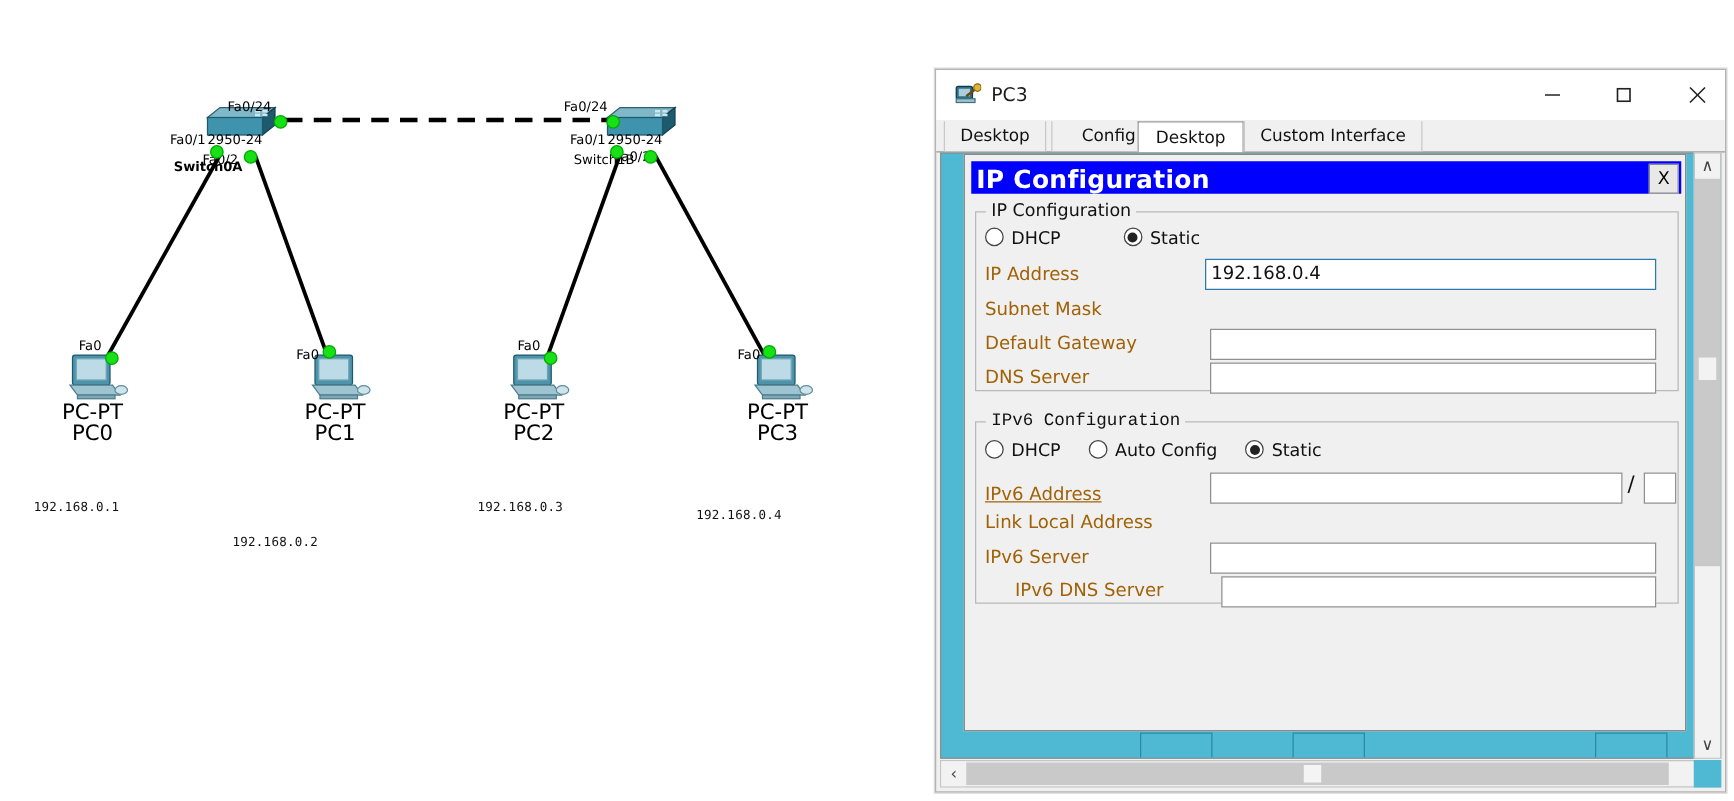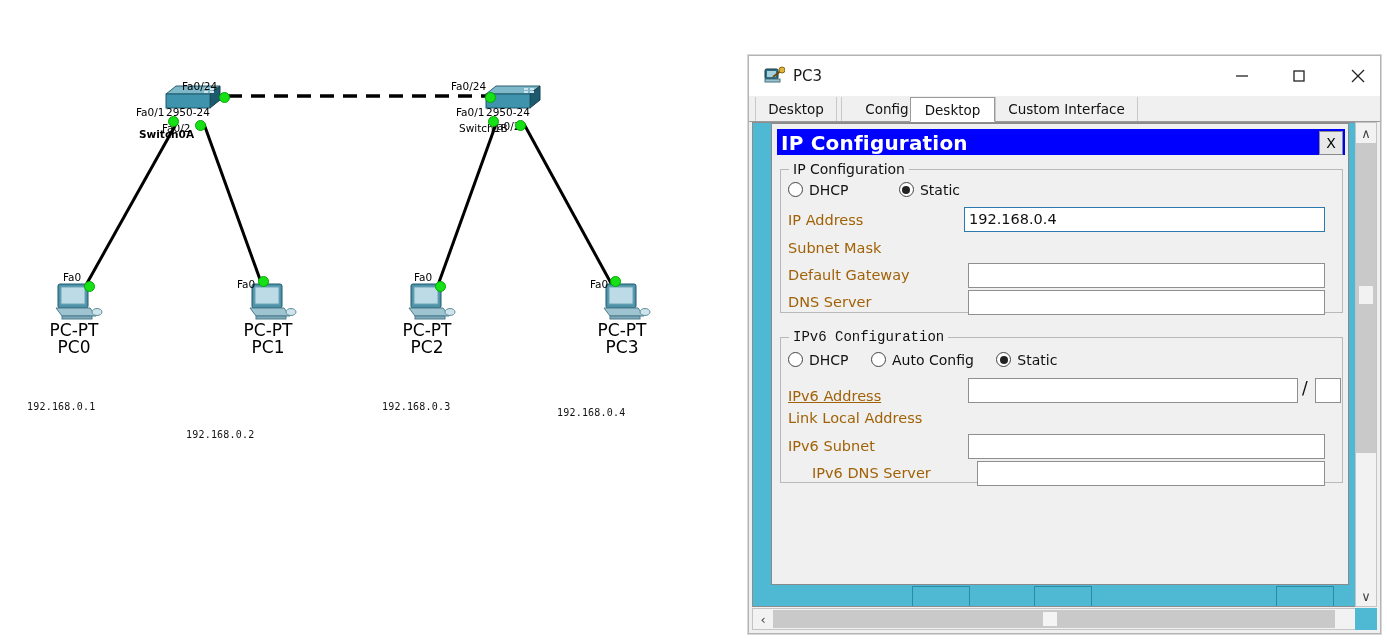--- a/index.html
+++ b/index.html
@@ -344,21 +344,21 @@
         </span>
       </div>
 
       <div class="frow" style="left:16px;top:264px;text-decoration:underline;">IPv6 Address</div>
       <div class="fld" style="left:196px;top:254px;width:330px;height:25px;"></div>
       <div style="position:absolute;left:530px;top:254px;font-size:17px;color:#111;">/</div>
       <div class="fld" style="left:543px;top:254px;width:26px;height:25px;"></div>
 
       <div class="frow" style="left:16px;top:286px;text-align:center;">Link Local Address</div>
 
-      <div class="frow" style="left:16px;top:314px;">IPv6 Subnet</div>
+      <div class="frow" style="left:16px;top:314px;">IPv6 Server</div>
       <div class="fld" style="left:196px;top:310px;width:357px;height:25px;"></div>
 
       <div class="frow" style="left:16px;top:341px;margin-left:24px;">IPv6 DNS Server</div>
       <div class="fld" style="left:205px;top:337px;width:348px;height:25px;"></div>
     </div>
   </div>
 
   <div id="vscroll">
     <div class="sb-arrow">∧</div>
     <div id="vthumb">

